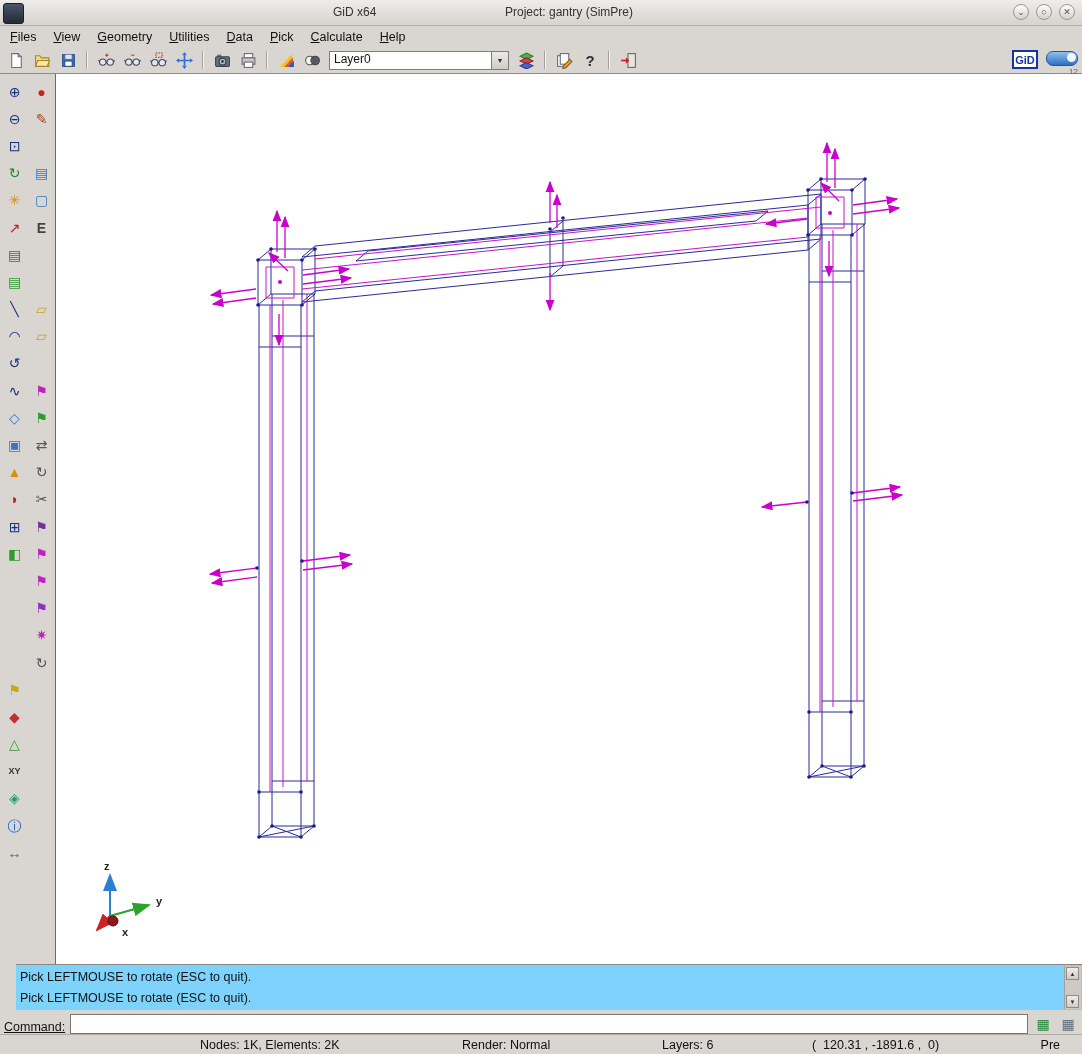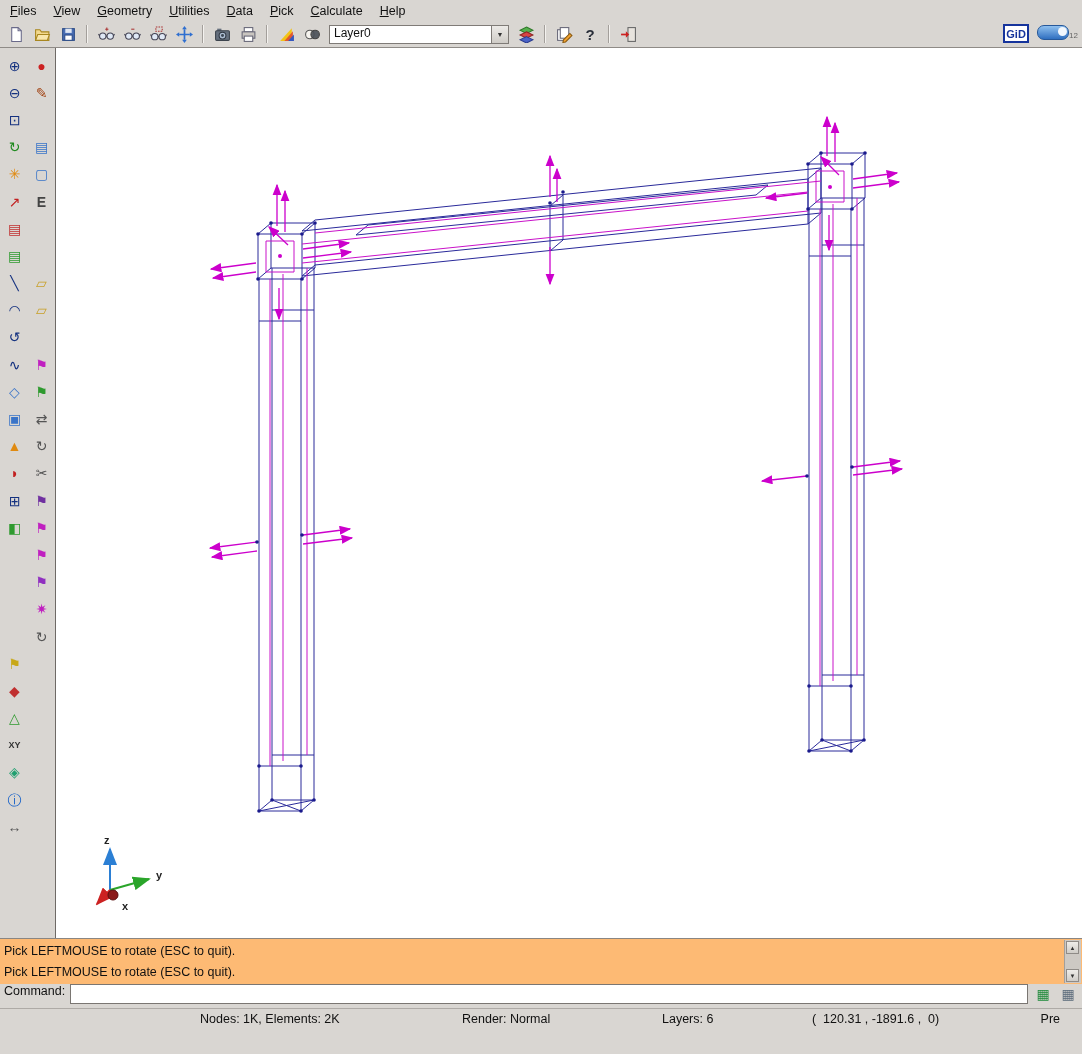--- a/index.html
+++ b/index.html
@@ -35,70 +35,80 @@
   .layer-combo{width:180px;height:19px;background:#fff;border:1px solid #7f7b77;
                display:flex;align-items:flex-start;margin:0 3px;box-sizing:border-box;}
   .layer-combo .val{flex:1;padding-left:4px;font-size:12px;}
   .combo-arrow{width:17px;height:100%;background:linear-gradient(#eceae7,#cfccc7);
                border-left:1px solid #7f7b77;font-size:7px;display:flex;align-items:center;
                justify-content:center;color:#333;box-sizing:border-box;}
   .tb-right{position:absolute;right:4px;top:1px;height:24px;display:flex;align-items:flex-start;gap:8px;}
   .gid-logo{width:26px;height:19px;margin-top:2px;border:2px solid #16349c;background:#fff;
             color:#16349c;font-weight:bold;font-size:11px;display:flex;align-items:center;
             justify-content:center;box-sizing:border-box;}
-  .toggle-wrap{display:flex;flex-direction:row;align-items:flex-end;}
+  .toggle-wrap{display:flex;flex-direction:column;align-items:flex-end;}
   .toggle{width:30px;height:13px;margin-top:3px;border-radius:7px;
           background:linear-gradient(#8fc0ef,#2f6fc0);border:1px solid #26589a;position:relative;}
   .toggle::after{content:"";position:absolute;right:1px;top:1px;width:9px;height:9px;
                  border-radius:50%;background:#f2f7fd;}
   .version-label{font-size:8px;color:#666;margin-top:1px;}
 
   
   .main{flex:0 0 890px;height:890px;display:flex;}
   .left-toolbar{width:55px;background:#d9d6d2;display:grid;
                 grid-template-columns:27px 27px;grid-auto-rows:27.2px;
                 justify-items:center;align-items:center;padding:4px 0 0 1px;box-sizing:border-box;}
   .ltb-icon{width:24px;height:24px;display:flex;align-items:center;justify-content:center;
             font-size:14px;line-height:1;}
   .canvas{flex:1;background:#fff;border-left:1px solid #6e6a66;position:relative;}
   .canvas svg{position:absolute;left:0;top:0;}
 
   
-  .msgbox{flex:0 0 46px;height:46px;background:#fdba74;border-top:1px solid #8a8682;
-          position:relative;box-sizing:border-box;padding:2px 20px 0 4px;}
+  .msgbox{flex:0 0 46px;height:46px;background:#7dd3fc;border-top:1px solid #8a8682;
+          position:relative;box-sizing:border-box;padding:2px 20px 0 4px;margin-left:16px;}
   .msg-line{height:21px;line-height:21px;font-size:12.5px;color:#111;}
   .msg-scroll{position:absolute;right:1px;top:1px;bottom:1px;width:16px;
               background:#cdc9c4;border-left:1px solid #a39f9b;}
   .scroll-btn{position:absolute;left:1px;width:13px;height:13px;background:linear-gradient(#efede9,#cfccc7);
               border:1px solid #8f8b87;font-size:6px;line-height:12px;text-align:center;color:#333;
               box-sizing:border-box;}
   .scroll-up{top:1px;} .scroll-down{bottom:1px;}
 
   
-  .cmdrow{flex:0 0 24px;height:24px;display:flex;align-items:flex-start;gap:5px;
-          padding:0 4px;background:#d9d6d2;}
+  .cmdrow{flex:0 0 24px;height:24px;display:flex;align-items:flex-end;gap:5px;
+          padding:0 4px;background:#d9d6d2;text-decoration:underline;}
   .cmd-label{font-size:12.5px;}
   .cmd-input{flex:1;height:18px;border:1px solid #7a7672;background:#fff;
              font-family:"Liberation Sans",sans-serif;font-size:12px;padding:0 3px;outline:none;}
   .cmd-btn{width:20px;height:20px;display:flex;align-items:center;justify-content:center;
            font-size:14px;}
   .cmd-btn.green{color:#1f8a3a;} .cmd-btn.plain{color:#5a6a7a;}
 
   
   .statusbar{flex:0 0 22px;height:22px;background:#d9d6d2;border-top:1px solid #aeaaa6;
              position:relative;font-size:12.5px;color:#111;}
   .statusbar span{position:absolute;top:3px;white-space:pre;}
   .st-zoom{left:34px;margin-top:43px;} .st-counts{left:200px;} .st-render{left:462px;}
   .st-layers{left:662px;} .st-coords{left:812px;} .st-mode{right:22px;left:auto;}
 </style>
 </head>
 <body>
 
 <div class="app">
 
+  <div class="titlebar">
+    <div class="win-icon"></div>
+    <span class="title-app">GiD x64</span>
+    <span class="title-proj">Project: gantry (SimPre)</span>
+    <div class="winbtns">
+      <div class="winbtn">⌄</div>
+      <div class="winbtn">○</div>
+      <div class="winbtn">✕</div>
+    </div>
+  </div>
 
   <div class="menubar">
 
       <span class="menu-item">Files</span>
 
       <span class="menu-item">View</span>
 
       <span class="menu-item">Geometry</span>
 
       <span class="menu-item">Utilities</span>

